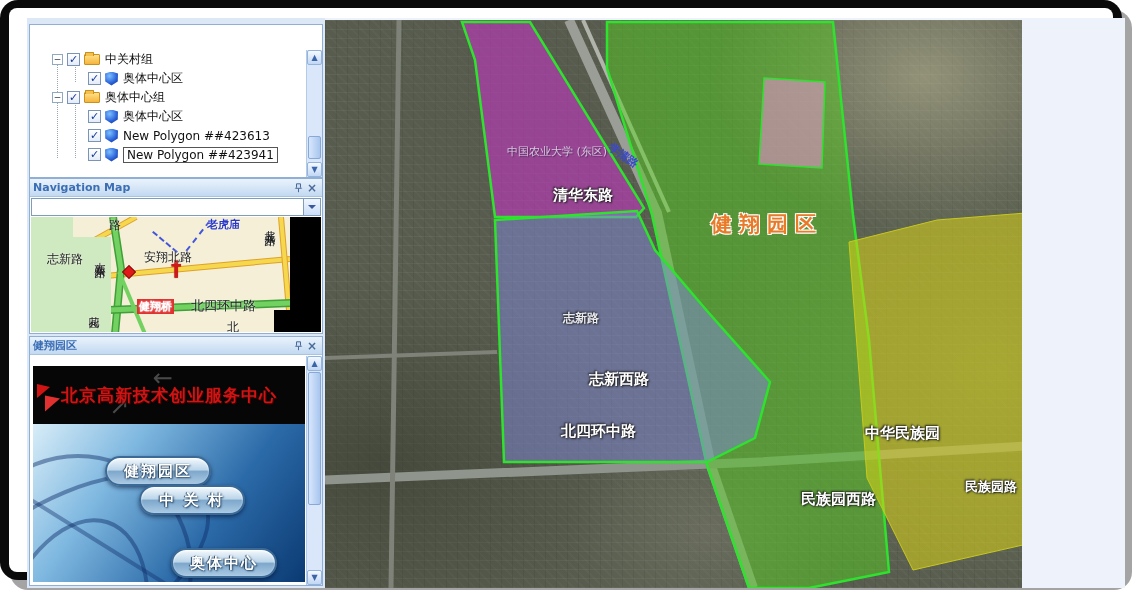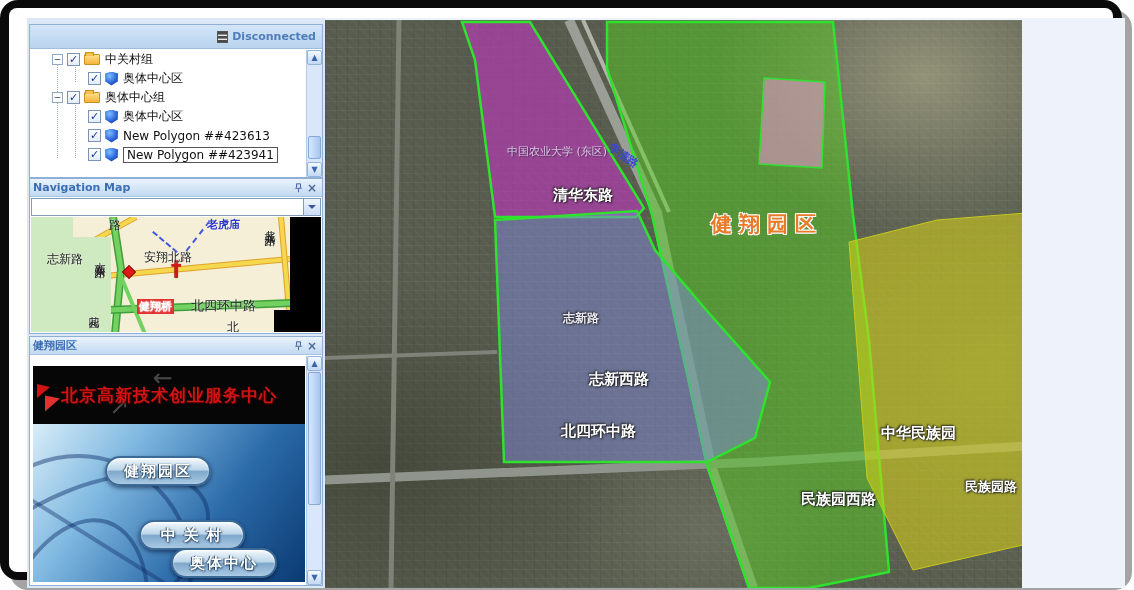--- a/index.html
+++ b/index.html
@@ -116,24 +116,20 @@
 <body>
 
 <div class="stage">
   <div class="frame">
     <div class="frame-inner">
       <div class="content">
 
         <div class="sidebar">
 
           <div class="panel tree-panel">
-            <div class="tree-header">
-              <span class="stack-icon"></span>
-              <span class="status-label">Disconnected</span>
-            </div>
             <div class="tree-body">
               <div class="dotline" style="left:27px; top:4px; height:104px;"></div>
               <div class="dotline" style="left:45px; top:12px; height:20px;"></div>
               <div class="dotline" style="left:45px; top:50px; height:58px;"></div>
 
               <div class="trow" style="padding-left:22px;">
                 <span class="expander">−</span>
                 <span class="cbx">✓</span>
                 <span class="folder"></span>
                 <span class="tlabel">中关村组</span>
@@ -241,21 +237,21 @@
                 <span class="banner-arrow" style="left:44%; top:-2px;">←</span>
                 <span class="banner-arrow" style="left:28%; top:26px;">↗</span>
                 <span class="banner-text">北京高新技术创业服务中心</span>
               </div>
               <div class="bluearea">
                 <div class="arc" style="left:-70px; top:30px; width:230px; height:230px;"></div>
                 <div class="arc" style="left:-110px; top:70px; width:300px; height:150px; transform:rotate(-28deg);"></div>
                 <div class="arc" style="left:-40px; top:90px; width:150px; height:260px; transform:rotate(18deg);"></div>
                 <div style="position:absolute; left:-40px; top:150px; width:320px; height:4px; background:rgba(14,44,104,.4); transform:rotate(32deg);"></div>
                 <div class="glossy-btn" style="left:72px; top:32px;">健翔园区</div>
-                <div class="glossy-btn" style="left:106px; top:96px;font-family:Liberation Serif, serif;">中 关 村</div>
+                <div class="glossy-btn" style="left:106px; top:61px;">中 关 村</div>
                 <div class="glossy-btn" style="left:138px; top:124px;">奥体中心</div>
               </div>
               <div class="sb" style="right:0; top:0; bottom:0;">
                 <div class="arr" style="top:0;">▲</div>
                 <div class="thumb" style="top:16px; height:58%;"></div>
                 <div class="arr" style="bottom:0;">▼</div>
               </div>
             </div>
           </div>
         </div>
@@ -274,21 +270,21 @@
             <polygon points="170,200 312,191 330,230 383,292 445,362 430,418 382,442 179,442" fill-opacity="0.5" stroke-width="2.5" fill="#8087d8" stroke="#2ee22e"></polygon>
             <polygon points="524,222 612,200 790,186 798,370 755,512 588,550 542,458" fill-opacity="0.55" stroke="#c8c820" stroke-width="1" fill="#d8d416"></polygon>
           </svg>
           <div class="mlab mlab-dim" style="left:182px; top:124px;">中国农业大学 (东区)</div>
           <div class="mlab mlab-blue" style="left:282px; top:128px; transform:rotate(35deg);">学清路</div>
           <div class="mlab mlab-white" style="left:228px; top:166px;">清华东路</div>
           <div class="mlab mlab-region" style="left:386px; top:190px;">健翔园区</div>
           <div class="mlab mlab-white" style="left:238px; top:290px; font-size:12px; opacity:.85;">志新路</div>
           <div class="mlab mlab-white" style="left:264px; top:350px;">志新西路</div>
           <div class="mlab mlab-white" style="left:236px; top:402px;">北四环中路</div>
-          <div class="mlab mlab-white" style="left:540px; top:404px;margin-left:16px;">中华民族园</div>
+          <div class="mlab mlab-white" style="left:540px; top:404px;">中华民族园</div>
           <div class="mlab mlab-white" style="left:640px; top:458px; font-size:13px;">民族园路</div>
           <div class="mlab mlab-white" style="left:476px; top:470px;">民族园西路</div>
         </div>
 
       </div>
     </div>
   </div>
 </div>
 
 </body></html>

